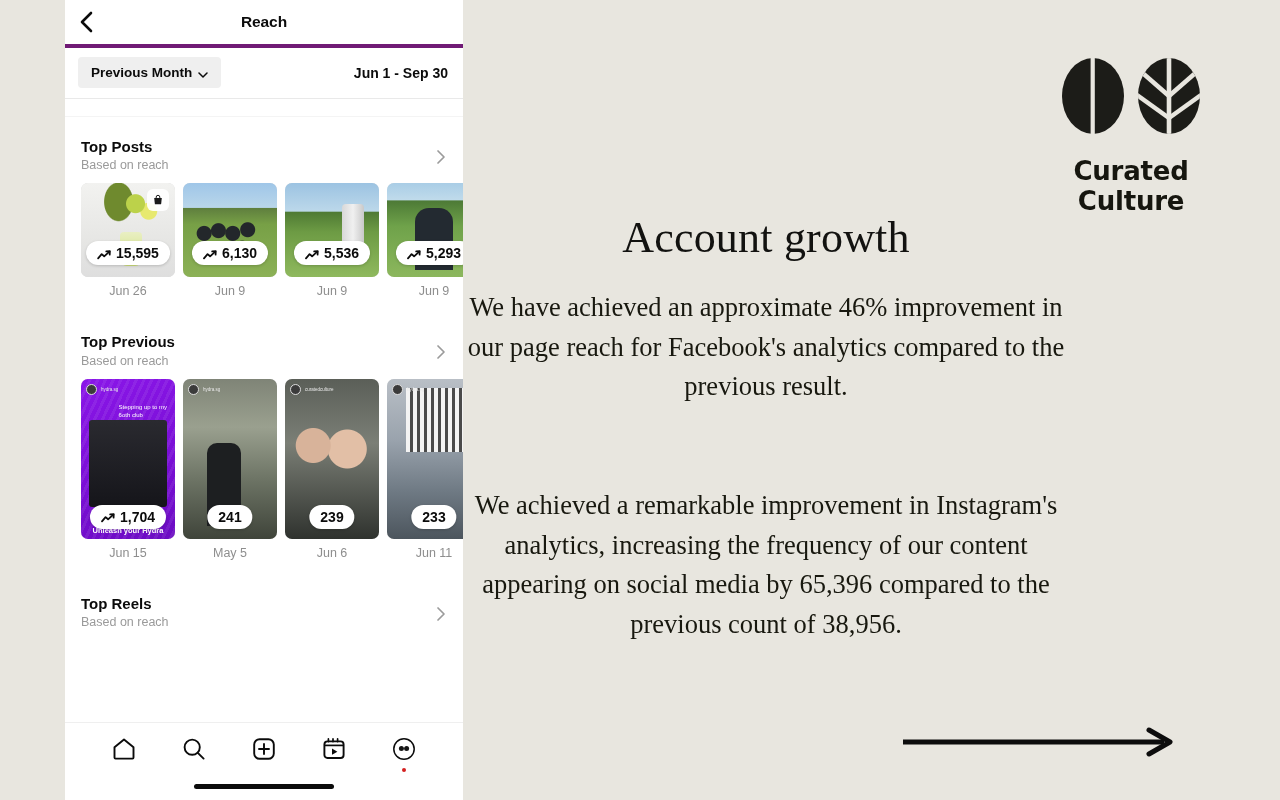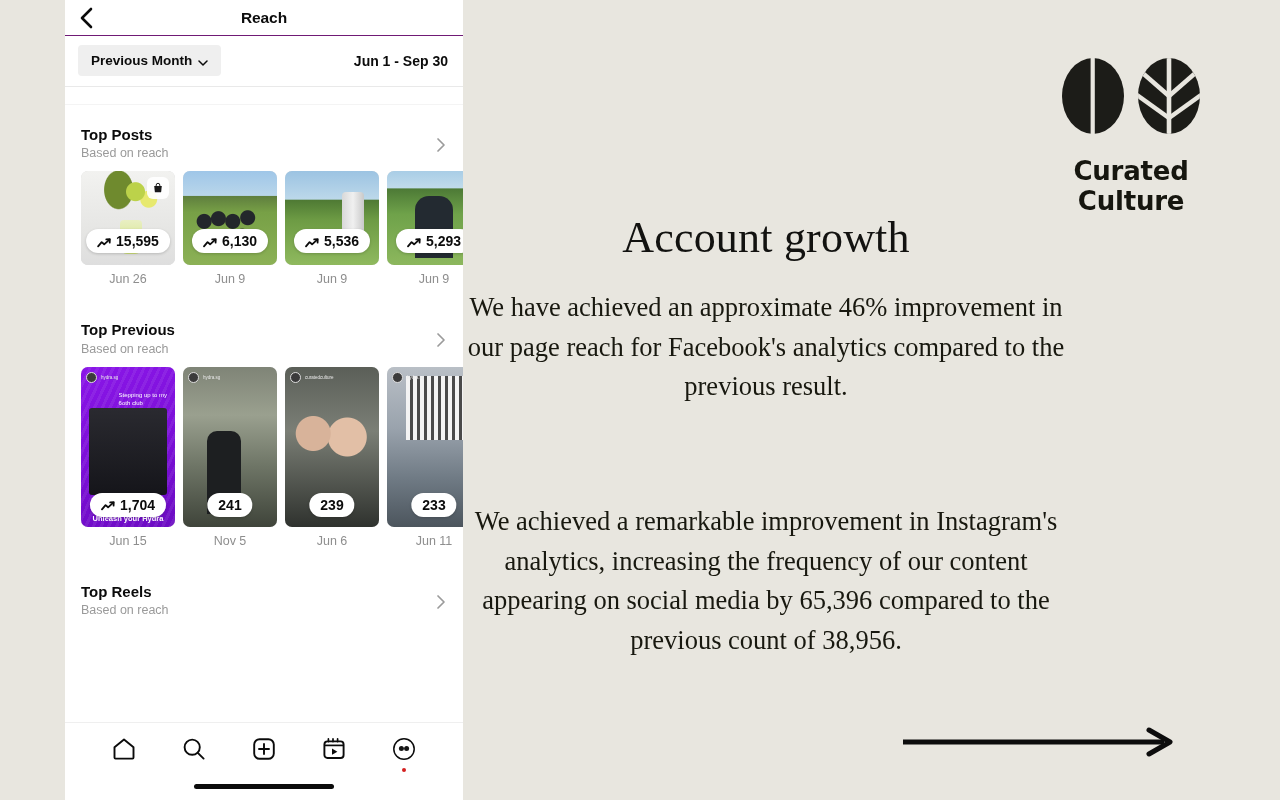--- a/index.html
+++ b/index.html
@@ -12,24 +12,24 @@
   #root { position: relative; width: 1280px; height: 800px; background: #e8e6df; }
 
   
   .phone {
     position: absolute;
     left: 65px; top: 0; width: 398px; height: 800px;
     background: #ffffff;
     overflow: hidden;
   }
   .ph-header {
-    position: relative; height: 36px;
+    position: relative; height: 48px;
     display: flex; align-items: center; justify-content: center;
     background: #fff;
-    border-bottom: 1px solid #701a75;
+    border-bottom: 4px solid #701a75;
     text-align: center;
   }
   .back-arrow {
     position: absolute; left: 10px; top: 50%; transform: translateY(-50%);
     width: 22px; height: 22px;
     display: flex; align-items: center; justify-content: center;
   }
   .ph-title {
     font-size: 15.5px; font-weight: 700; color: #0b0b0b; letter-spacing: -0.1px;
   }
@@ -226,21 +226,21 @@
     font-size:44px; font-weight:400; color:#121210;
     letter-spacing:0.2px;
   }
   .para {
     position:absolute; left:466px; width:600px;
     text-align:center;
     font-family:"Liberation Serif", serif;
     font-size:26.5px; line-height:39.5px; color:#18180f;
   }
   .para1 { top:288px; }
-  .para2 { top:486px;margin-top:16px; }
+  .para2 { top:486px; }
 
   .next-arrow{ position:absolute; left:900px; top:726px; }
 </style>
 </head>
 <body>
 
 <div id="root">
 
   <div class="phone">
 
@@ -395,21 +395,21 @@
           <div class="thumb story">
             <div class="img-gym"></div>
             <div class="story-overlay-top">
               <span class="st-avatar"></span>
               <span class="st-name">hydra.sg</span>
             </div>
             <div class="metric story-m">
               <span>241</span>
             </div>
           </div>
-          <div class="thumb-date">Nov 5</div>
+          <div class="thumb-date">May 5</div>
         </div>
 
         <div class="thumb-wrap">
           <div class="thumb story">
             <div class="img-selfie"></div>
             <div class="story-overlay-top">
               <span class="st-avatar"></span>
               <span class="st-name">curatedculture</span>
             </div>
             <div class="metric story-m">

